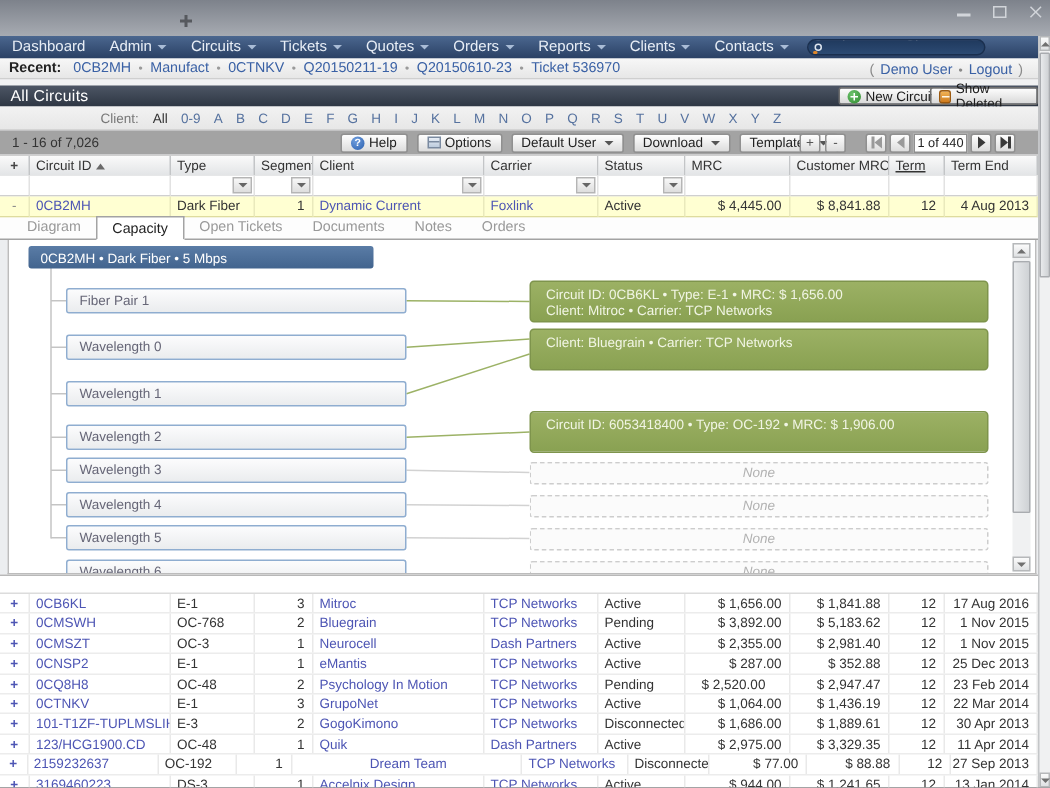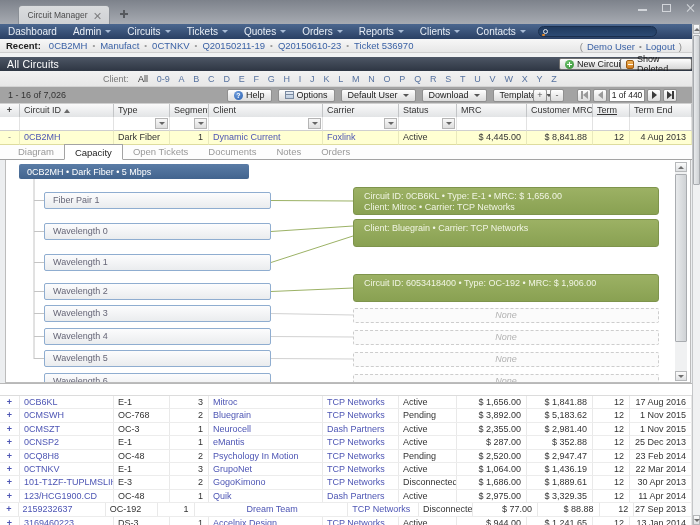--- a/index.html
+++ b/index.html
@@ -52,21 +52,21 @@
          font-size:9px;color:#1a1a1a;padding:0 5px;}
   .pgbtn.newc{left:559px;}
   .pgbtn.showdel{left:620px;}
   .ic-plus-circle{width:9px;height:9px;border-radius:50%;background:radial-gradient(circle at 35% 30%,#6cc26c,#2f8a2f);position:relative;}
   .ic-plus-circle:before{content:"";position:absolute;left:2px;top:4px;width:5px;height:1px;background:#fff;}
   .ic-plus-circle:after{content:"";position:absolute;left:4px;top:2px;width:1px;height:5px;background:#fff;}
   .ic-del{width:9px;height:9px;border-radius:2px;background:linear-gradient(#f2b457,#cf7b1e);border:1px solid #9c5a10;position:relative;}
   .ic-del:before{content:"";position:absolute;left:1px;top:3px;width:5px;height:1px;background:#fff7e8;}
   
   .letters{position:absolute;left:0;top:71px;width:692px;height:16px;background:linear-gradient(#f2f2f2,#e7e7e7);
-           border-bottom:1px solid #d4d4d4;display:flex;align-items:center;font-size:9px;padding-left:103px;}
+           border-bottom:1px solid #d4d4d4;display:flex;align-items:center;font-size:9px;padding-left:67px;}
   .letters .lbl{color:#777;margin-right:5px;}
   .letter{color:#56729f;margin:0 4.4px;}
   .letter.current{color:#333;}
   
   .toolbar{position:absolute;left:0;top:87px;width:692px;height:16px;background:#a3a3a3;display:flex;align-items:center;}
   .toolbar .range{position:absolute;left:8px;font-size:9px;color:#333;}
   .tbgroup{position:absolute;left:227px;display:flex;gap:6px;}
   .tbtn{display:inline-flex;align-items:center;gap:3px;height:13px;background:linear-gradient(#fefefe,#dcdcdc);
         border:1px solid #909090;border-radius:2px;font-size:9px;color:#222;padding:0 6px;white-space:nowrap;}
   .ic-help{width:9px;height:9px;border-radius:50%;background:radial-gradient(circle at 35% 30%,#6f9ede,#2a5fae);
@@ -141,24 +141,20 @@
   .brow{display:flex;height:13.4px;border-bottom:1px solid #ececec;}
   .brow .cell{line-height:13px;border-right:1px solid #e9e9e9;}
   .brow .cell.exp{color:#4d55b4;font-weight:bold;}
 </style>
 </head>
 <body>
 
 <div class="screen">
 
   <div class="tabbar">
-    <div class="btab">
-      <span class="ttl">Circuit Manager</span>
-      <span class="tclose"></span>
-    </div>
     <div class="newtab"></div>
     <div class="wctl min"></div>
     <div class="wctl max"></div>
     <div class="wctl cls"></div>
   </div>
 
   <div class="menubar">
     <div id="menu-items" style="display:flex;">
         <div class="mitem">
           <span>Dashboard</span>
@@ -530,21 +526,21 @@
         <div class="cell right" style="width: 62px;">25 Dec 2013</div>
       </div>
       <div class="brow">
         <div class="cell exp" style="width: 20px;">+</div>
         <div class="cell link" style="width: 94px;">0CQ8H8</div>
         <div class="cell" style="width: 56px;">OC-48</div>
         <div class="cell right" style="width: 39px;">2</div>
         <div class="cell link" style="width: 114px;">Psychology In Motion</div>
         <div class="cell link" style="width: 76px;">TCP Networks</div>
         <div class="cell" style="width: 58px;">Pending</div>
-        <div class="cell right" style="width: 70px;">$ 2,520.00</div>
+        <div class="cell right" style="width: 70px; text-align: center;">$ 2,520.00</div>
         <div class="cell right" style="width: 66px;">$ 2,947.47</div>
         <div class="cell right" style="width: 37px;">12</div>
         <div class="cell right" style="width: 62px;">23 Feb 2014</div>
       </div>
       <div class="brow">
         <div class="cell exp" style="width: 20px;">+</div>
         <div class="cell link" style="width: 94px;">0CTNKV</div>
         <div class="cell" style="width: 56px;">E-1</div>
         <div class="cell right" style="width: 39px;">3</div>
         <div class="cell link" style="width: 114px;">GrupoNet</div>

